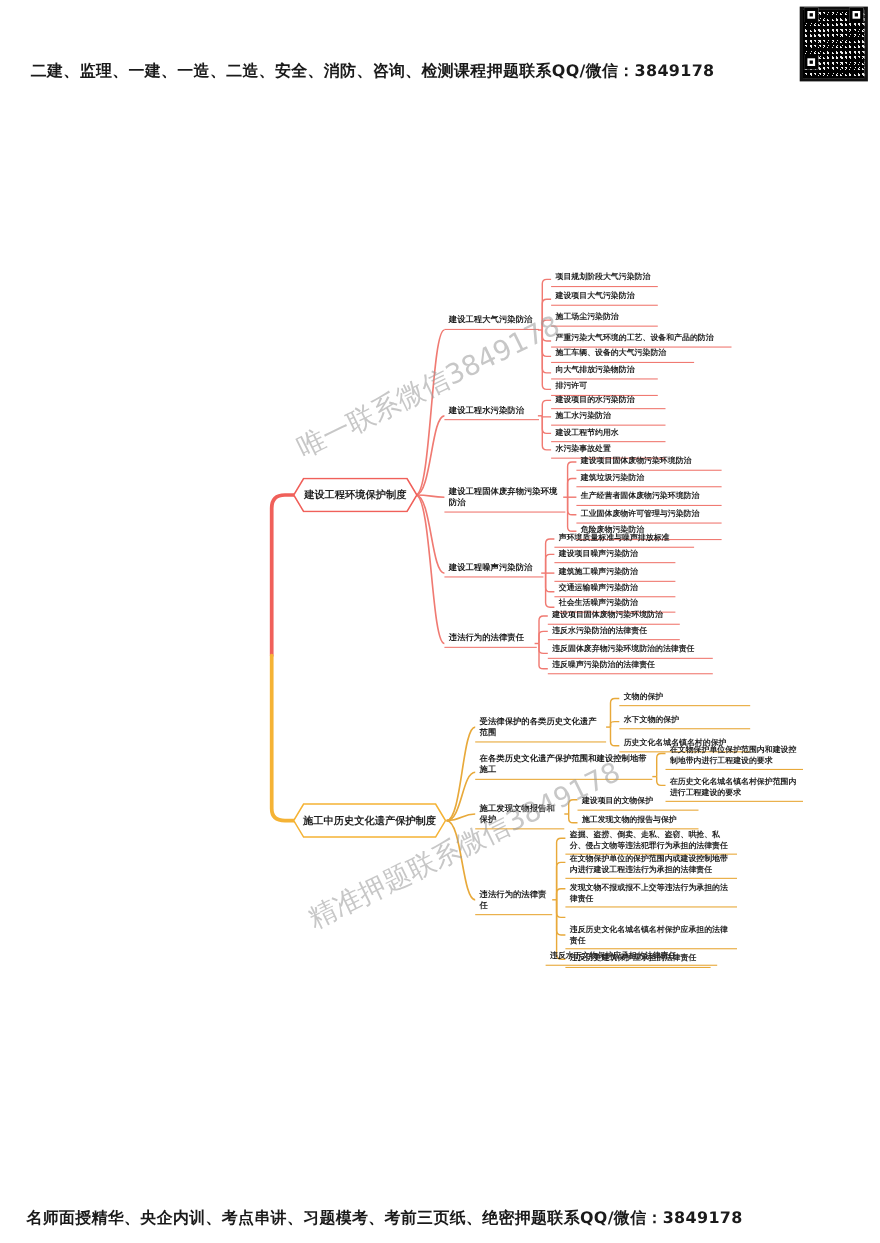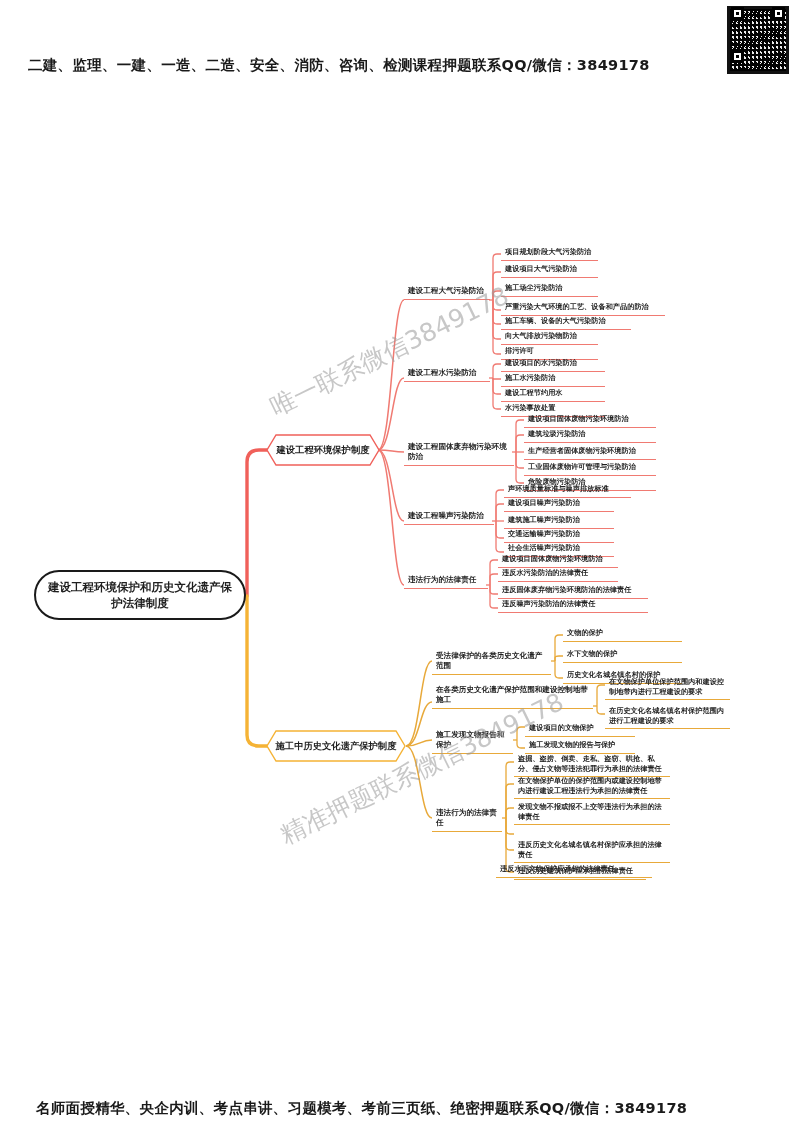--- a/index.html
+++ b/index.html
@@ -26,21 +26,21 @@
   }
   #header-banner {
     top: 14px;
     padding-left: 28px;
     font-size: 14.5px;
     line-height: 20px;
     margin-top: 41px;
   }
   #footer-banner {
     top: 1098px;
-    padding-left: 36px;
+    padding-left: 24px;
     font-size: 14.5px;
     line-height: 20px;
   }
   #qr-code {
     position: absolute;
     top: 6px; left: 727px;
     width: 62px; height: 68px;
     background: #111;
     padding: 3px;
   }
@@ -235,21 +235,20 @@
 
     <path d="M502 818 L506 818" stroke="#e8a93a" stroke-width="1.3" fill="none"></path>
     <path d="M506 818 L506 766 Q506 762 510 762 L514 762" stroke="#e8a93a" stroke-width="1.3" fill="none"></path>
     <path d="M506 818 L506 788 Q506 784 510 784 L514 784" stroke="#e8a93a" stroke-width="1.3" fill="none"></path>
     <path d="M506 818 L506 812 Q506 808 510 808 L514 808" stroke="#e8a93a" stroke-width="1.3" fill="none"></path>
     <path d="M506 818 L506 830 Q506 834 510 834 L514 834" stroke="#e8a93a" stroke-width="1.3" fill="none"></path>
     <path d="M506 818 L506 846 Q506 850 510 850 L514 850" stroke="#e8a93a" stroke-width="1.3" fill="none"></path>
     <path d="M506 818 L506 868 Q506 872 510 872 L514 872" stroke="#e8a93a" stroke-width="1.3" fill="none"></path>
   </svg>
 
-  <div class="node" id="root-node">建设工程环境保护和历史文化遗产保护法律制度</div>
 
   <div class="hexwrap" style="left:266px; top:434px; width:114px; height:32px;">
     <svg width="114" height="32" viewBox="0 0 114 32" xmlns="http://www.w3.org/2000/svg">
       <polygon points="10,1 104,1 113,16 104,31 10,31 1,16" fill="#ffffff" stroke="#f0605a" stroke-width="1.4"></polygon>
     </svg>
     <div class="hexlabel">建设工程环境保护制度</div>
   </div>
 
   <div class="hexwrap" style="left:266px; top:730px; width:140px; height:32px;">
     <svg width="140" height="32" viewBox="0 0 140 32" xmlns="http://www.w3.org/2000/svg">

